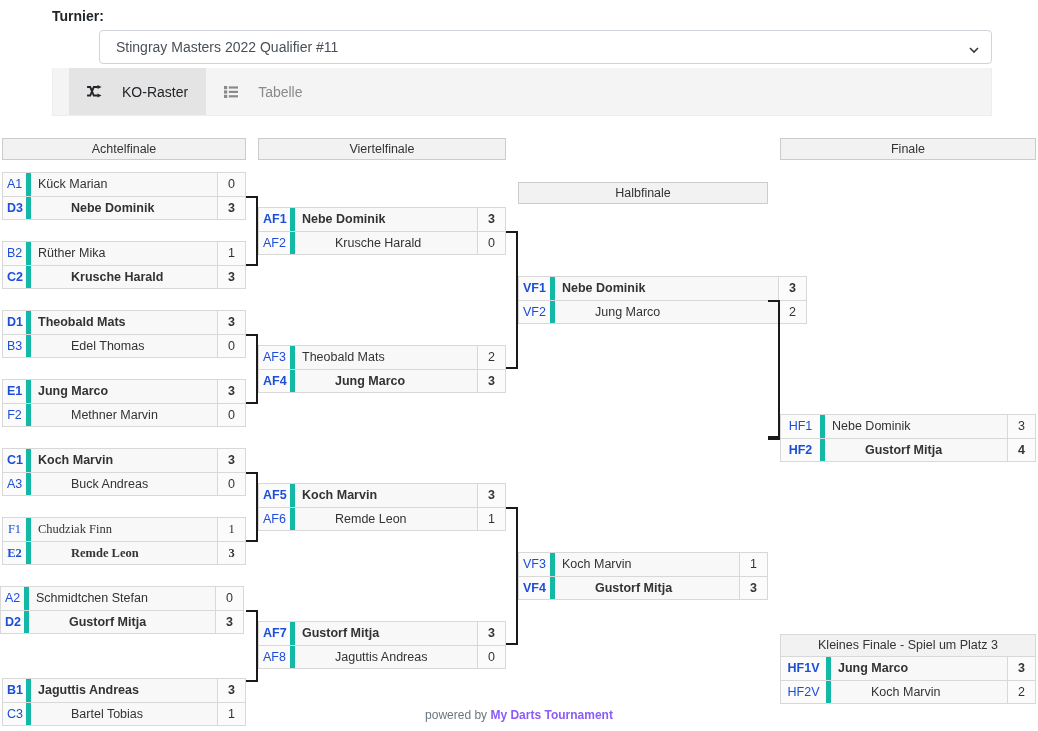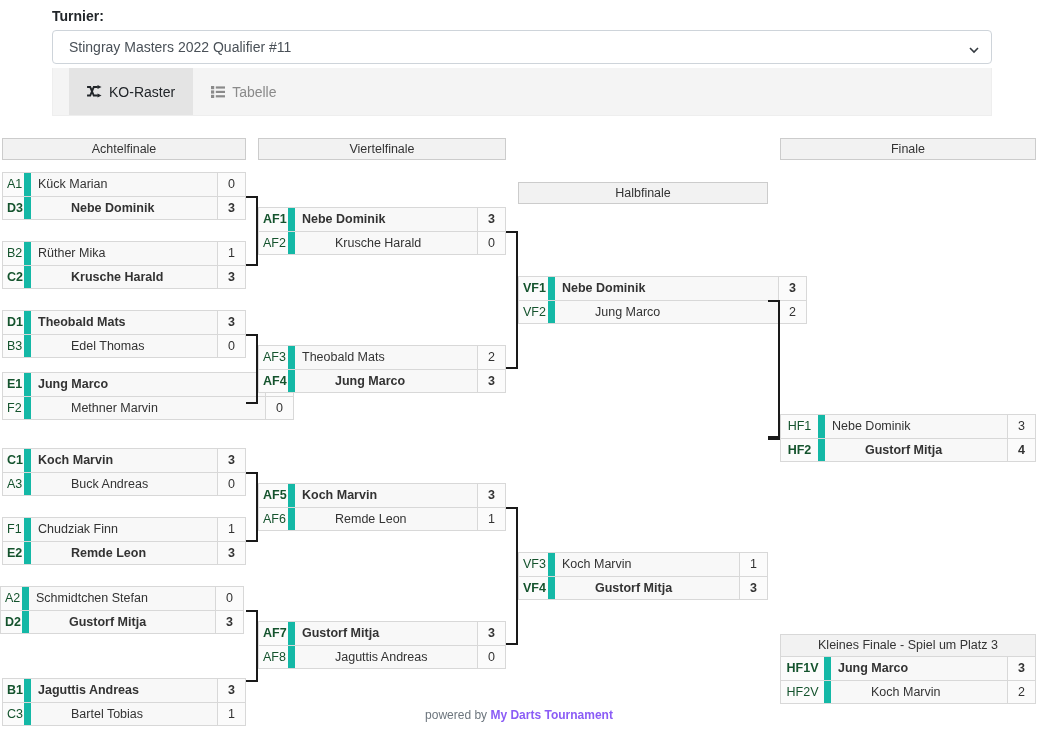--- a/index.html
+++ b/index.html
@@ -21,39 +21,39 @@
   }
 
   #tournament-select {
     position: relative;
     height: 34px;
     border: 1px solid #ced4da;
     border-radius: 4px;
     background: #ffffff;
     display: flex; align-items: center;
     padding: 0 30px 0 16px;
-    font-size: 14px; color: #495057;
+    font-size: 14px; color: #495057; margin-left: 47px;
   }
   #tournament-select .val { white-space: nowrap; overflow: hidden; text-overflow: ellipsis; }
   #chevron {
     position: absolute; right: 12px; top: 50%; transform: translateY(-50%);
     width: 10px; height: 10px;
   }
 
   #tab-bar {
     margin-top: 4px;
     height: 48px;
     background: #f4f4f4;
     border: 1px solid #eeeeee;
     border-top: none;
     display: flex; align-items: stretch;
     padding-left: 16px;
   }
   .tab {
-    display: flex; align-items: center; gap: 7px;
+    display: flex; align-items: center; gap: 20px;
     padding: 0 18px;
     font-size: 14px;
     cursor: pointer;
   }
   .tab.active { background: #e4e4e4; color: #212529; }
   .tab.inactive { color: #8a8a8a; }
   .tab .ico { display: inline-flex; align-items: center; }
 
   
   #bracket { position: absolute; left: 0; top: 136px; width: 1038px; height: 570px; }
@@ -75,22 +75,22 @@
     border: 1px solid #d8d8d8;
     border-bottom: none;
     background: #f8f8f8;
     font-size: 12.5px;
     line-height: 22px;
   }
   .mrow:last-child { border-bottom: 1px solid #d8d8d8; gap: 33px; }
   .mrow .code {
     flex: 0 0 auto;
     text-align: center;
-    color: #14532d;
-    border-right: 7px solid #14b8a6;
+    color: #1d4ed8;
+    border-right: 5px solid #14b8a6;
     background: #fbfbfb;
     padding: 0 4px;
   }
   .mrow .nm {
     flex: 1 1 auto;
     padding-left: 7px;
     color: #333333;
     white-space: nowrap; overflow: hidden;
   }
   .mrow .sc {
@@ -205,21 +205,21 @@
       <span class="nm">Theobald Mats</span>
       <span class="sc">3</span>
     </div>
     <div class="mrow">
       <span class="code" style="width:28px">B3</span>
       <span class="nm">Edel Thomas</span>
       <span class="sc">0</span>
     </div>
   </div>
 
-  <div class="match" style="left:2px; top:236px; width:292px;">
+  <div class="match" style="left:2px; top:243px; width:244px;">
     <div class="mrow win">
       <span class="code" style="width:28px">E1</span>
       <span class="nm">Jung Marco</span>
       <span class="sc">3</span>
     </div>
     <div class="mrow">
       <span class="code" style="width:28px">F2</span>
       <span class="nm">Methner Marvin</span>
       <span class="sc">0</span>
     </div>
@@ -231,21 +231,21 @@
       <span class="nm">Koch Marvin</span>
       <span class="sc">3</span>
     </div>
     <div class="mrow">
       <span class="code" style="width:28px">A3</span>
       <span class="nm">Buck Andreas</span>
       <span class="sc">0</span>
     </div>
   </div>
 
-  <div class="match" style="left:2px; top:381px; width:244px;">
+  <div class="match" style="left:2px; top:381px; width:244px;font-family:Liberation Serif, serif;">
     <div class="mrow">
       <span class="code" style="width:28px">F1</span>
       <span class="nm">Chudziak Finn</span>
       <span class="sc">1</span>
     </div>
     <div class="mrow win">
       <span class="code" style="width:28px">E2</span>
       <span class="nm">Remde Leon</span>
       <span class="sc">3</span>
     </div>

